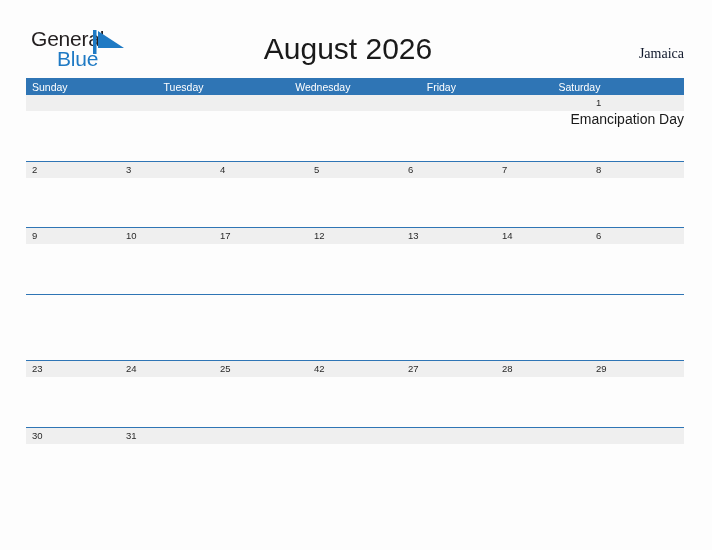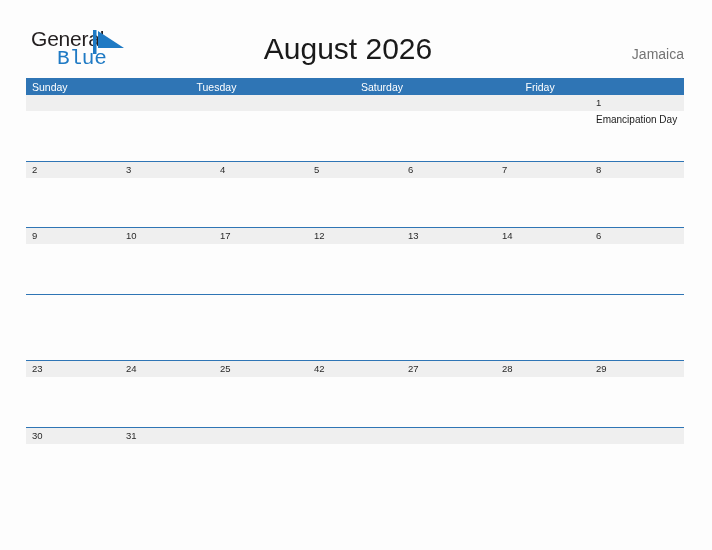--- a/index.html
+++ b/index.html
@@ -38,21 +38,21 @@
     letter-spacing: -0.2px;
     font-family: "Liberation Sans", sans-serif;
   }
   .logo-blue {
     position: absolute;
     left: 26px;
     top: 20px;
     font-size: 21px;
     color: #1f7ac4;
     letter-spacing: -0.2px;
-    font-family: Liberation Mono, monospace;
+    font-family: Liberation Sans, sans-serif;
   }
   .logo-mark {
     position: absolute;
     left: 62px;
     top: 2px;
     width: 34px;
     height: 24px;
   }
 
   .calendar-title {
@@ -66,22 +66,22 @@
     font-family: "Liberation Sans", sans-serif;
     font-weight: normal;
     letter-spacing: 0px;
   }
 
   .region-label {
     position: absolute;
     right: 28px;
     top: 46px;
     font-size: 14px;
-    color: #737373;
-    font-family: Liberation Sans, sans-serif;
+    color: #0f172a;
+    font-family: Liberation Serif, serif;
   }
 
   
   .calendar {
     position: absolute;
     left: 26px;
     top: 78px;
     width: 658px;
   }
 
@@ -126,21 +126,21 @@
     box-sizing: border-box;
     font-family: "Liberation Sans", sans-serif;
   }
 
   .event-band {
     display: flex;
     background: transparent;
   }
   .event-cell {
     flex: 1 1 0;
-    font-size: 10px;
+    font-size: 14px;
     color: #1a1a1a;
     padding-left: 6px;
     padding-top: 3px;
     box-sizing: border-box;
     font-family: "Liberation Sans", sans-serif;
     line-height: 11px;
     white-space: nowrap;
   }
 </style>
 </head>
@@ -163,22 +163,23 @@
 
   <div class="region-label">Jamaica</div>
 
 </div>
 
 <div class="calendar">
 
   <div class="weekday-header">
     <div class="weekday-cell">Sunday</div>
     <div class="weekday-cell">Tuesday</div>
+    <div class="weekday-cell">Wednesday</div>
+    <div class="weekday-cell">Friday</div>
     <div class="weekday-cell">Saturday</div>
-    <div class="weekday-cell">Friday</div>
   </div>
 
   <div class="week-row">
     <div class="date-band">
       <div class="date-cell"></div>
       <div class="date-cell"></div>
       <div class="date-cell"></div>
       <div class="date-cell"></div>
       <div class="date-cell"></div>
       <div class="date-cell"></div>

